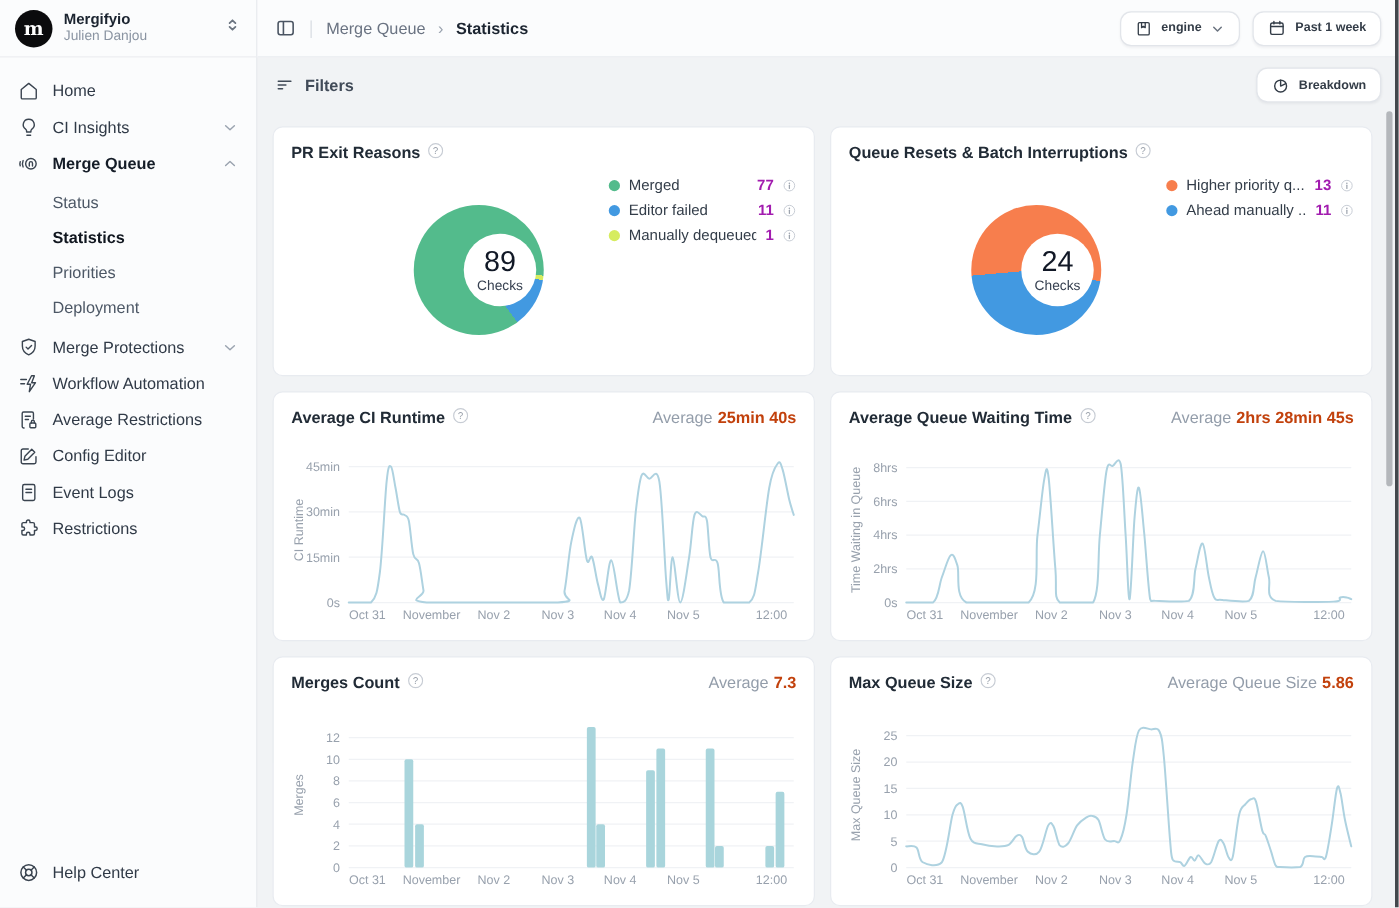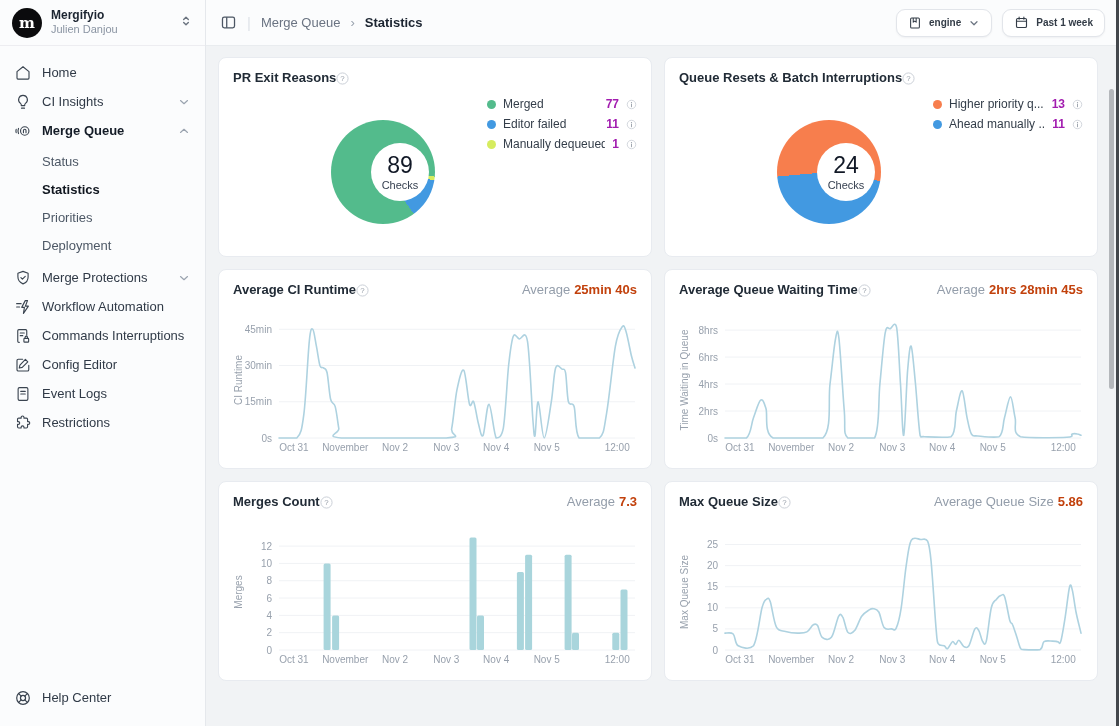--- a/index.html
+++ b/index.html
@@ -36,21 +36,21 @@
   .tb-spacer { flex:1; }
   .btn { display:inline-flex; align-items:center; gap:7px; height:28px; padding:0 11px; background:#fff; border:1px solid #e2e5ea; border-radius:9px; font-size:10px; font-weight:600; color:#333c47; box-shadow:0 1px 2px rgba(16,24,40,.05); cursor:pointer; }
   .iconbtn { color:#4b5563; display:flex; align-items:center; cursor:pointer; }
 
   .filterbar { height:44px; display:flex; align-items:center; padding:0 14px 0 14px; }
   .ghostbtn { display:inline-flex; align-items:center; gap:8px; font-size:13px; font-weight:600; color:#414b58; cursor:pointer; }
   .fb-spacer { flex:1; }
 
   .content { padding:11px 15px 0 12px; display:grid; grid-template-columns:434px 434px; gap:12px; }
   .card { position:relative; width:434px; height:200px; background:#fff; border:1px solid #e8ebf0; border-radius:8px; padding:12px 14px; }
-  .card-head { display:flex; align-items:flex-end; }
+  .card-head { display:flex; align-items:flex-start; gap:6px; }
   .card-title { font-size:13px; font-weight:700; color:#212b36; }
   .avg { margin-left:auto; font-size:13px; color:#939daa; }
   .avg b { color:#c2410c; font-weight:700; margin-left:4px; }
 
   
   .donut-wrap { position:absolute; left:112px; top:62px; }
   .donut { width:104px; height:104px; border-radius:50%; position:relative; }
   .donut-hole { position:absolute; left:40px; top:23px; width:58px; height:58px; background:#fff; border-radius:50%; display:flex; flex-direction:column; align-items:center; justify-content:center; }
   .donut-val { font-size:23px; font-weight:500; color:#111826; line-height:1.05; }
   .donut-lbl { font-size:11px; color:#374151; margin-top:1px;text-align:center; }
@@ -137,21 +137,21 @@
           </svg>
           <span class="lbl">Workflow Automation</span>
         </div>
         <div class="nav-item">
           <svg class="ic" width="18" height="18" viewBox="0 0 24 24" fill="none" stroke="#3a4450" stroke-width="1.5" stroke-linecap="round" stroke-linejoin="round">
             <path d="M7 20.5h-.5A1.5 1.5 0 0 1 5 19V5a1.5 1.5 0 0 1 1.5-1.5h9A1.5 1.5 0 0 1 17 5v6"></path>
             <path d="M8.3 8h5.4M8.3 11.5h3.4"></path>
             <rect x="13.2" y="15.2" width="6.3" height="5" rx="1"></rect>
             <path d="M14.8 15.2v-1.4a1.6 1.6 0 0 1 3.2 0v1.4"></path>
           </svg>
-          <span class="lbl">Commands Interruptions</span>
+          <span class="lbl">Average Restrictions</span>
         </div>
         <div class="nav-item">
           <svg class="ic" width="18" height="18" viewBox="0 0 24 24" fill="none" stroke="#3a4450" stroke-width="1.5" stroke-linecap="round" stroke-linejoin="round">
             <path d="M11.5 4.3H5.8A1.8 1.8 0 0 0 4 6.1v12.1A1.8 1.8 0 0 0 5.8 20h12.1a1.8 1.8 0 0 0 1.8-1.8v-5.7"></path>
             <path d="M15.2 4.5l3.2 3.2L11 15.2l-4 .9.9-4z"></path>
           </svg>
           <span class="lbl">Config Editor</span>
         </div>
         <div class="nav-item">
           <svg class="ic" width="18" height="18" viewBox="0 0 24 24" fill="none" stroke="#3a4450" stroke-width="1.5" stroke-linecap="round" stroke-linejoin="round">
@@ -204,20 +204,36 @@
       </button>
       <button class="btn">
         <svg width="15" height="15" viewBox="0 0 24 24" fill="none" stroke="#333c47" stroke-width="1.8" stroke-linecap="round">
             <rect x="4" y="5.5" width="16" height="14.5" rx="2.2"></rect>
             <path d="M4 10h16M8.2 3.4v3.2M15.8 3.4v3.2"></path>
           </svg>
         <span>Past 1 week</span>
       </button>
     </div>
 
+    <div class="filterbar">
+      <span class="ghostbtn">
+        <svg width="16" height="16" viewBox="0 0 24 24" fill="none" stroke="#414b58" stroke-width="2" stroke-linecap="round">
+            <path d="M4 7.5h15M4 12h9M4 16.5h5"></path>
+          </svg>
+        <span>Filters</span>
+      </span>
+      <span class="fb-spacer"></span>
+      <button class="btn">
+        <svg width="15" height="15" viewBox="0 0 24 24" fill="none" stroke="#333c47" stroke-width="1.8" stroke-linecap="round">
+            <circle cx="12" cy="12.5" r="7.6"></circle>
+            <path d="M12 12.5V4.9M12 12.5l6.6-3.2"></path>
+          </svg>
+        <span>Breakdown</span>
+      </button>
+    </div>
 
     <div class="content">
 
       <section class="card">
         <div class="card-head">
           <span class="card-title">PR Exit Reasons</span>
           <svg class="help" width="13" height="13" viewBox="0 0 14 14">
               <circle cx="7" cy="7" r="6" fill="none" stroke="#c7ccd4"></circle>
               <text x="7" y="9.7" font-size="8.5" fill="#9aa1ab" text-anchor="middle">?</text>
             </svg>

